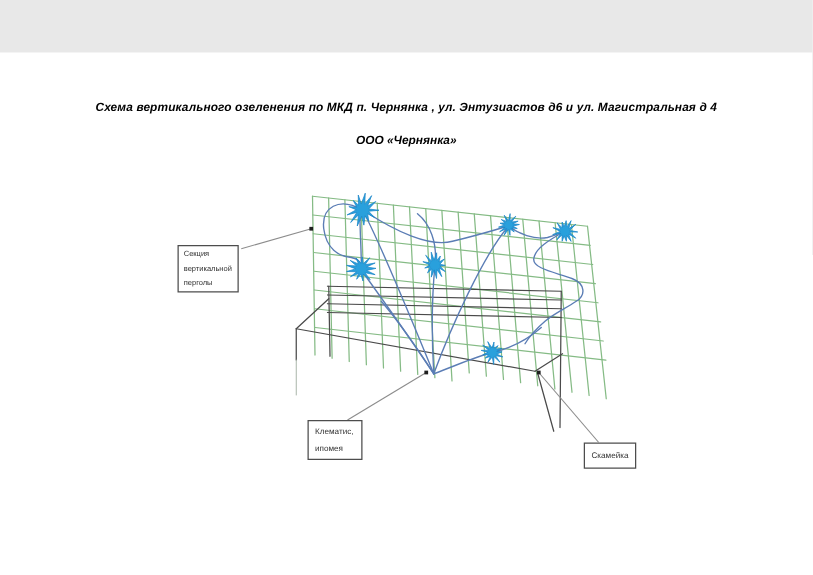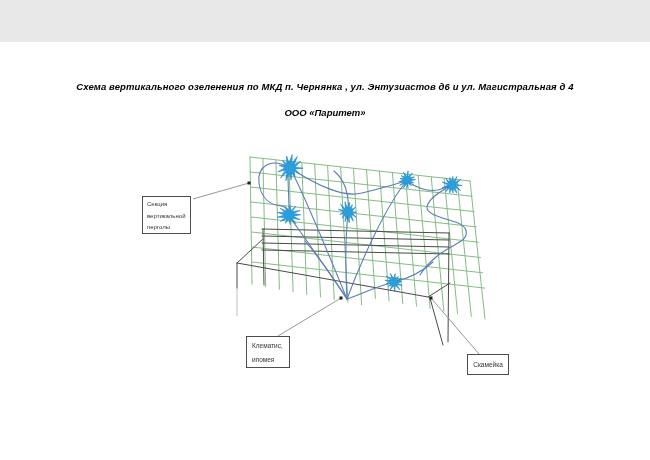--- a/index.html
+++ b/index.html
@@ -23,21 +23,21 @@
   .callout-plants{left:246px;top:294px;width:44px;height:32px;font-size:6.5px;line-height:2.1;padding:2px 0 0 5px;}
   .callout-bench{left:467px;top:312px;width:42px;height:21px;font-size:6.5px;display:flex;align-items:center;justify-content:center;}
 </style>
 </head>
 <body>
 
 <div class="page">
 
   <div class="title">
     <div class="title-line1">Схема вертикального озеленения по МКД п. Чернянка , ул. Энтузиастов д6 и ул. Магистральная д 4</div>
-    <div class="title-line2">ООО «Паритет»</div>
+    <div class="title-line2">ООО «Чернянка»</div>
   </div>
 
   <svg class="scheme" width="650" height="460" viewBox="0 0 650 460">
 
     <g id="grid" fill="none" stroke-width="1" stroke-linecap="round" stroke="#85BB85">
         <line x1="250.0" y1="115.0" x2="252.0" y2="242.0"></line>
         <line x1="262.9" y1="116.4" x2="265.7" y2="244.6"></line>
         <line x1="275.9" y1="117.8" x2="279.4" y2="247.2"></line>
         <line x1="288.8" y1="119.2" x2="293.1" y2="249.8"></line>
         <line x1="301.8" y1="120.6" x2="306.8" y2="252.4"></line>

